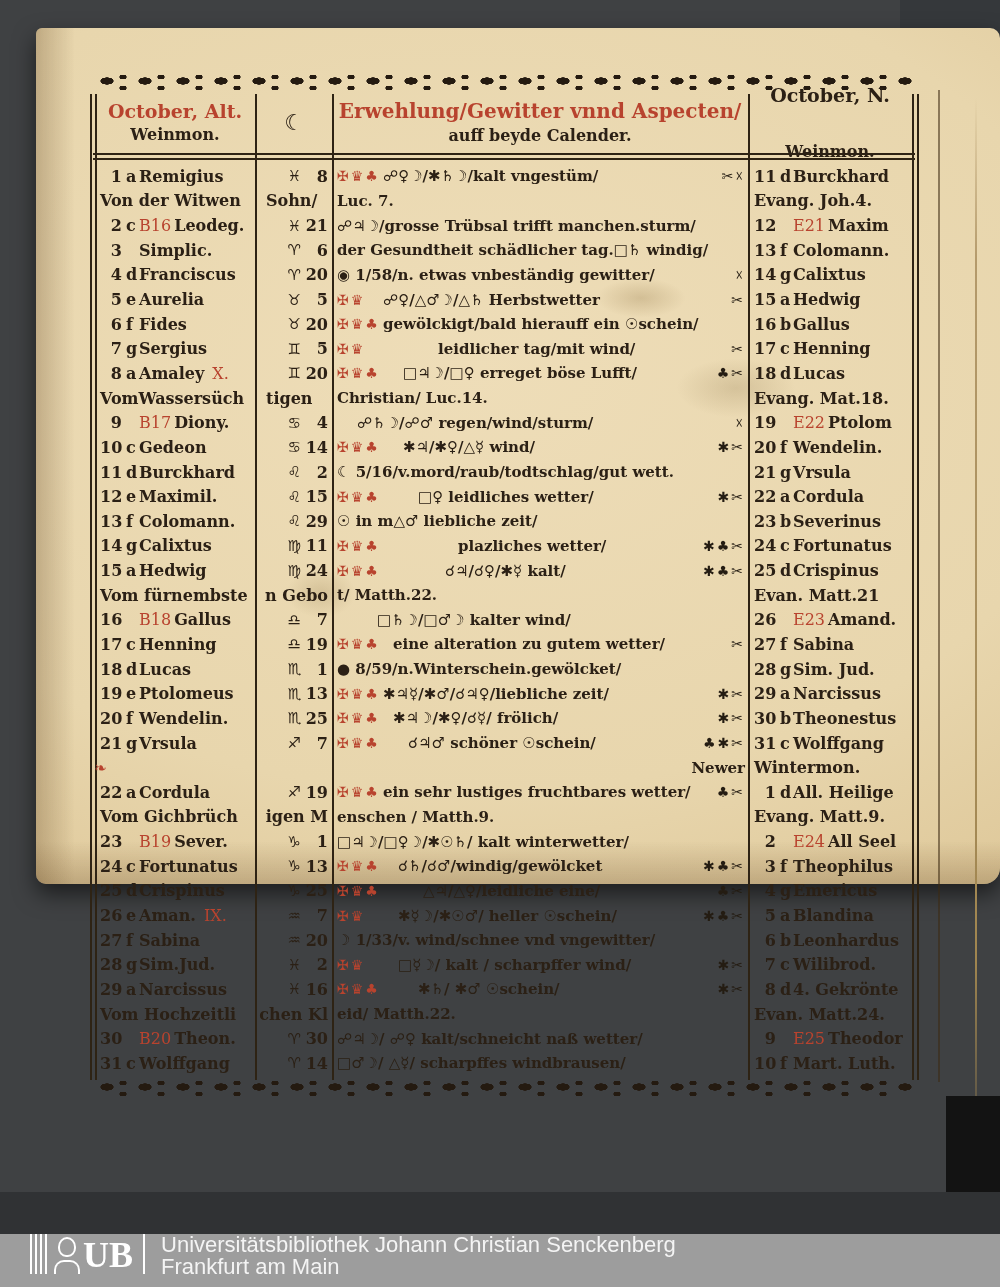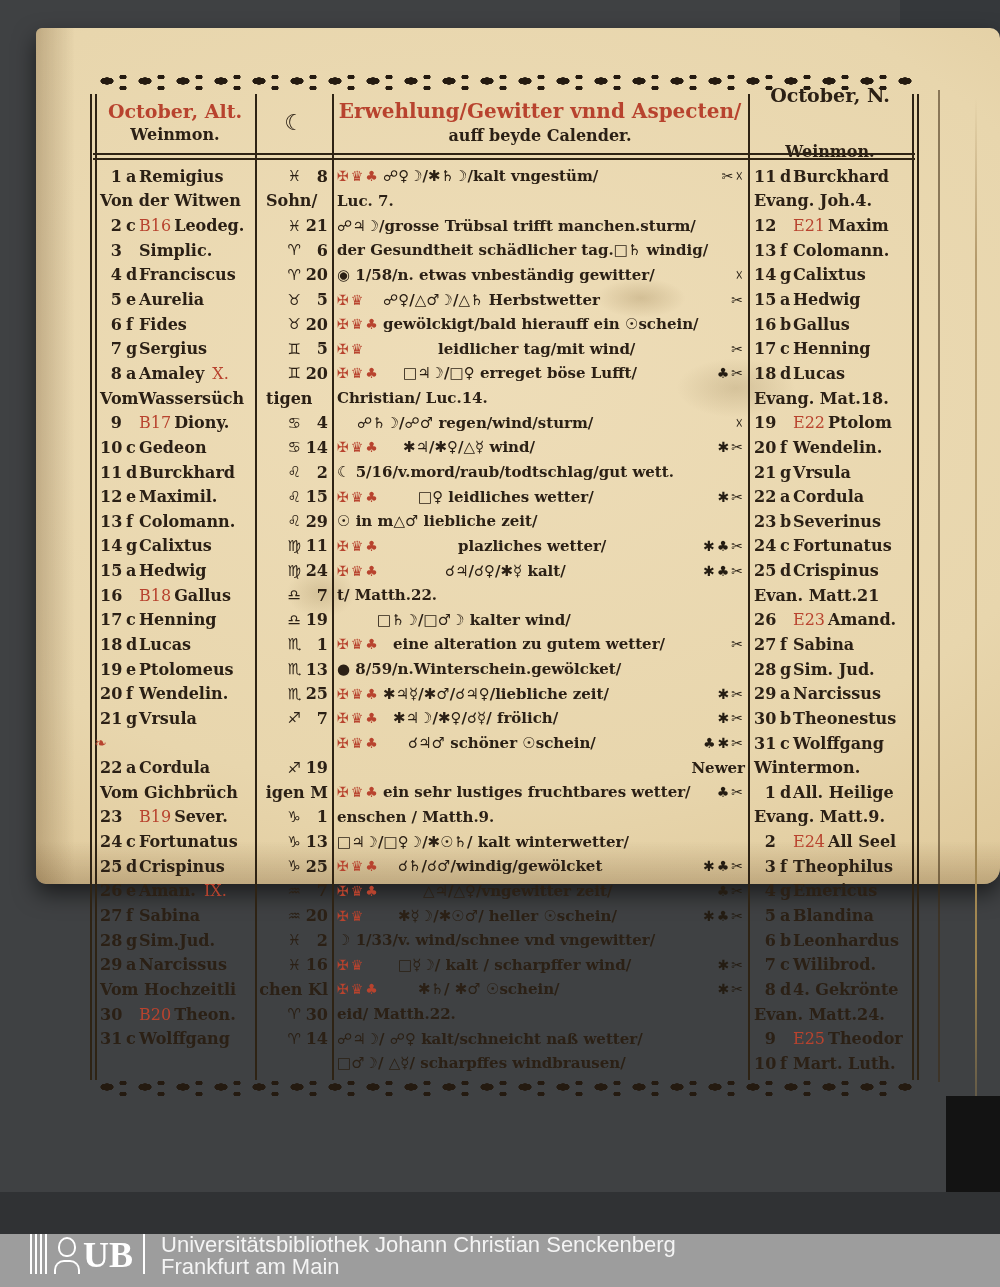--- a/index.html
+++ b/index.html
@@ -218,20 +218,24 @@
         <span class="mn fr">11</span>
       </div>
       <div class="row">
         <span class="num fr">15</span>
         <span class="lt fr">a</span>
         <span class="nm fr">Hedwig</span>
         <span class="zod sy fr">♍</span>
         <span class="mn fr">24</span>
       </div>
       <div class="row">
+        <span class="note fr">Vom fürnembste</span>
+        <span class="cont fr">n Gebo</span>
+      </div>
+      <div class="row">
         <span class="num fr">16</span>
         <span class="lt fr"></span>
         <span class="sun rd">B18</span>
         <span class="nm fr">Gallus</span>
         <span class="zod sy fr">♎</span>
         <span class="mn fr">7</span>
       </div>
       <div class="row">
         <span class="num fr">17</span>
         <span class="lt fr">c</span>
@@ -474,21 +478,21 @@
       <div class="row">
         <span class="seg fr">□♃☽/□♀☽/✱☉♄/  kalt winterwetter/</span>
       </div>
       <div class="row">
         <span class="mic rd sy">✠♛♣</span>
         <span class="seg fr" style="margin-left: 15px;">☌♄/☌♂/windig/gewölcket</span>
         <span class="mri sy">✱♣✂</span>
       </div>
       <div class="row">
         <span class="mic rd sy">✠♛♣</span>
-        <span class="seg fr" style="margin-left: 40px;">△♃/△♀/vngewitter zeit/</span>
+        <span class="seg fr" style="margin-left: 40px;">△♃/△♀/leidliche eine/</span>
         <span class="mri sy">♣✂</span>
       </div>
       <div class="row">
         <span class="mic rd sy">✠♛</span>
         <span class="seg fr" style="margin-left: 15px;">✱☿☽/✱☉♂/ heller ☉schein/</span>
         <span class="mri sy">✱♣✂</span>
       </div>
       <div class="row">
         <span class="seg fr">☽ 1/33/v.   wind/schnee vnd vngewitter/</span>
       </div>

